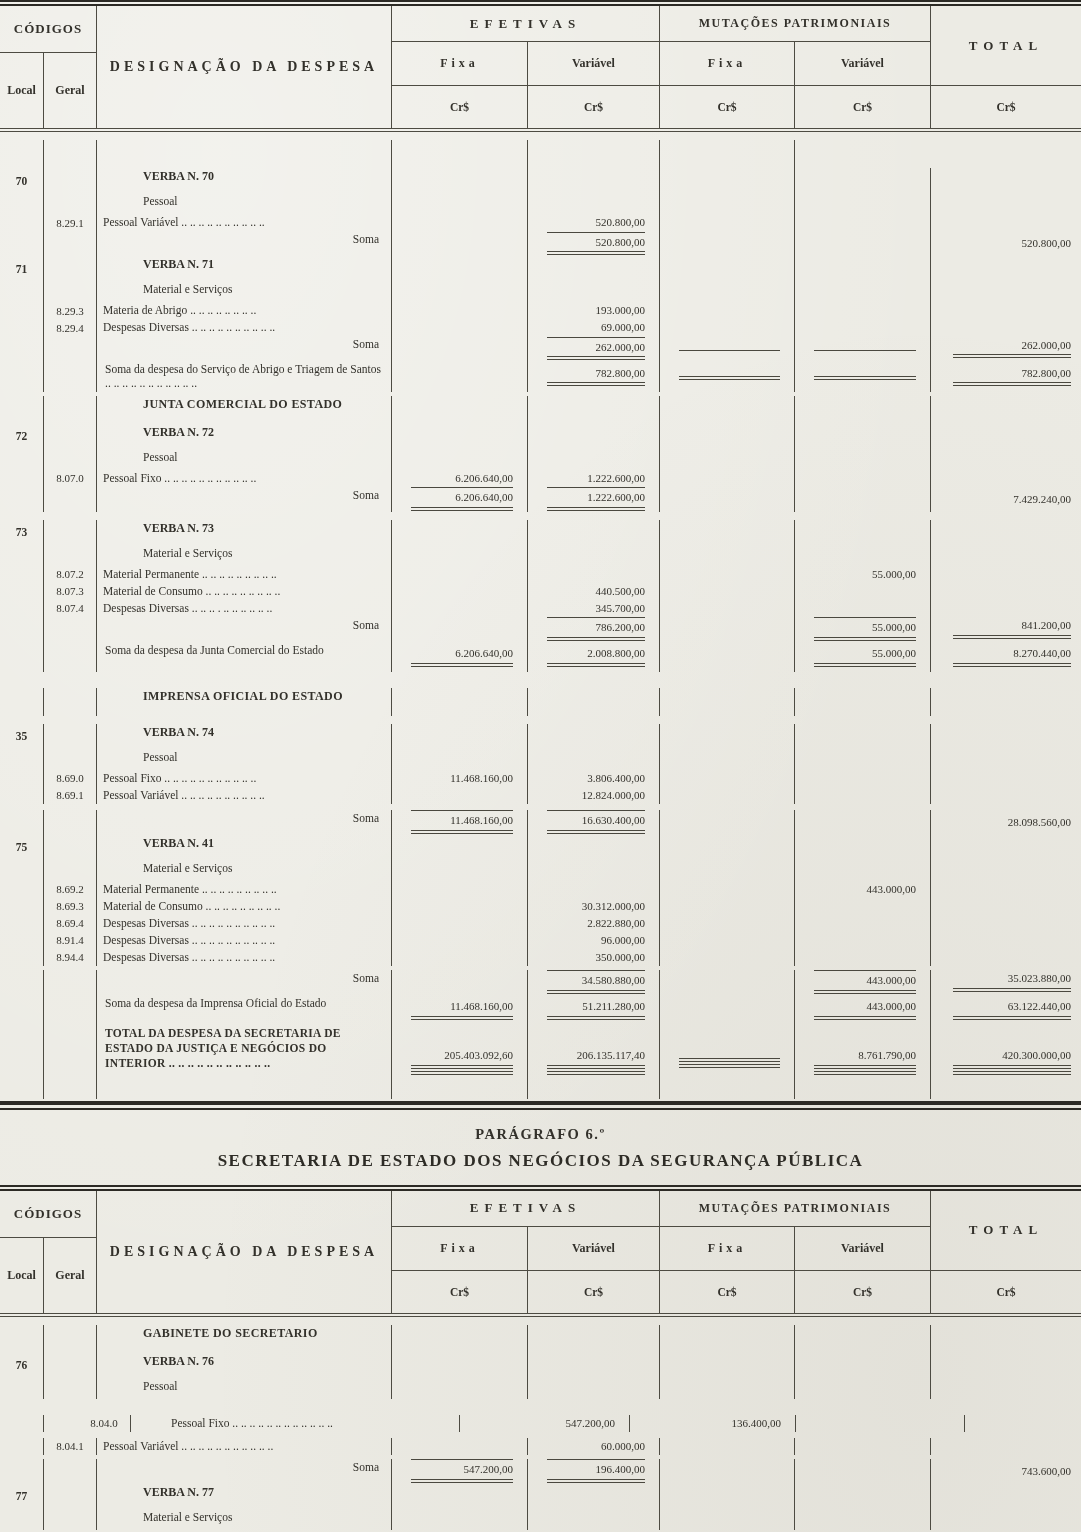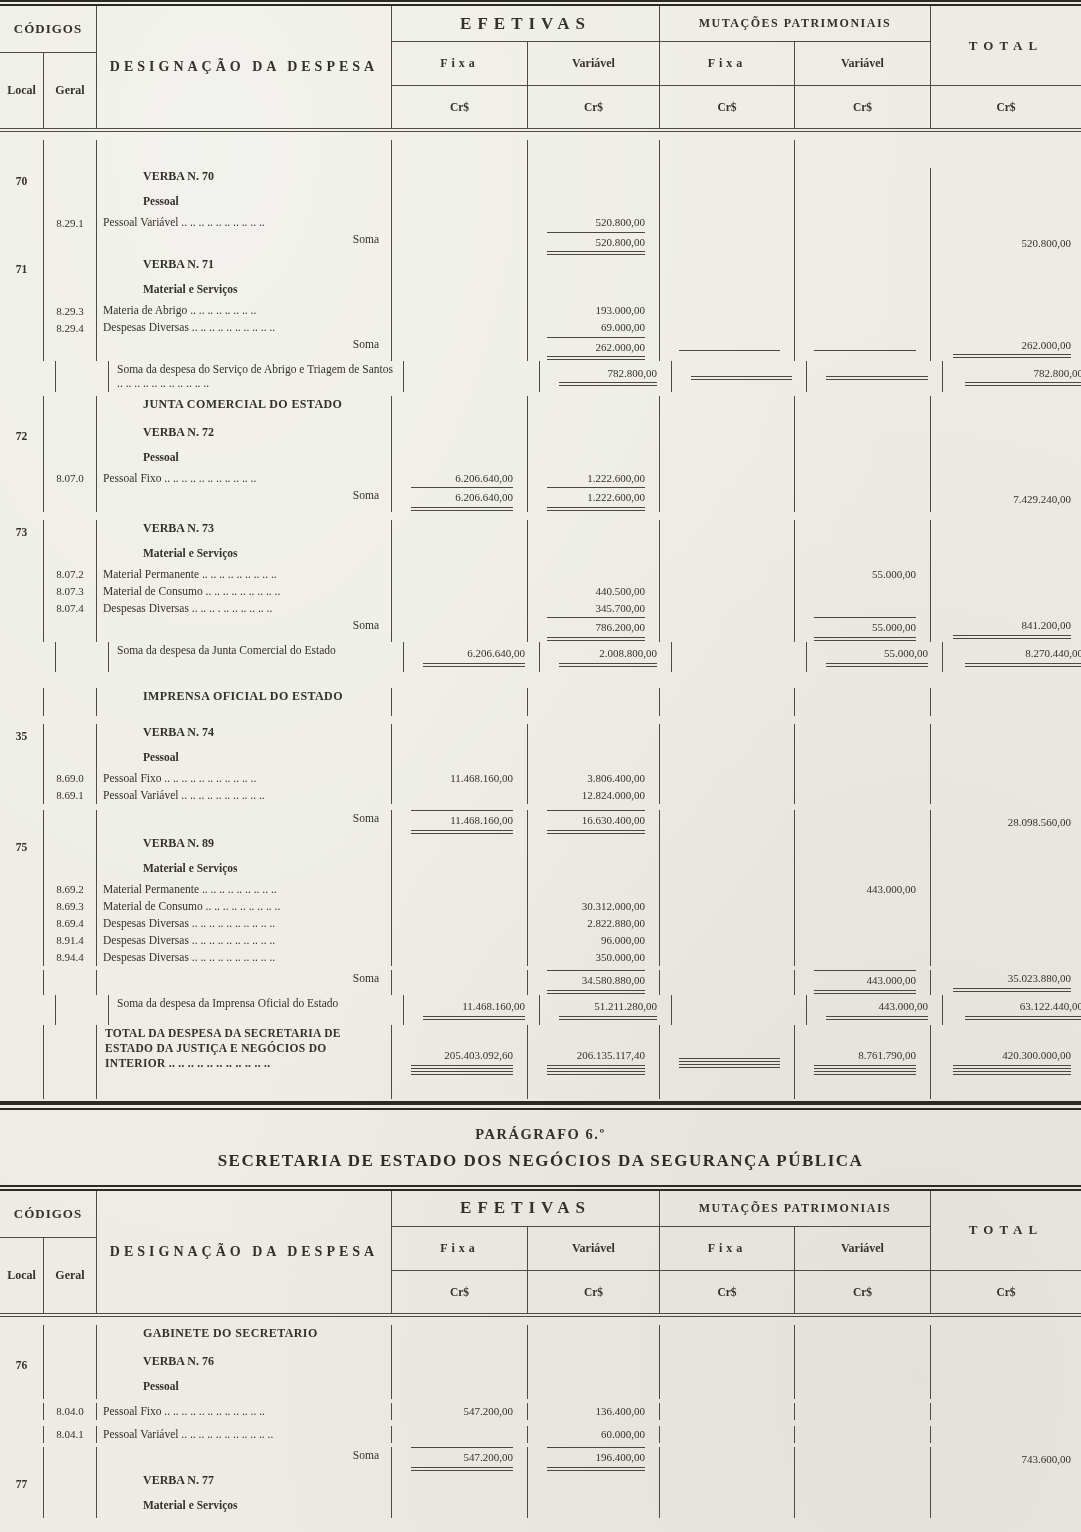--- a/index.html
+++ b/index.html
@@ -32,21 +32,21 @@
     border-bottom:4px double var(--line);
     font-weight:bold;
   }
   .hcell{display:flex;align-items:center;justify-content:center;color:var(--ink);}
   .h-codigos{grid-column:1/3;grid-row:1/4;display:grid;grid-template-rows:46px 1fr;border-right:1.5px solid var(--line);}
   .h-codigos-label{display:flex;align-items:center;justify-content:center;font-size:13px;letter-spacing:1px;}
   .h-localgeral{display:grid;grid-template-columns:var(--c1) 1fr;border-top:1.5px solid var(--line);}
   .h-local{display:flex;align-items:center;justify-content:center;font-size:12px;border-right:1.5px solid var(--line);}
   .h-geral{display:flex;align-items:center;justify-content:center;font-size:12px;}
   .h-designacao{grid-column:3;grid-row:1/4;font-size:14px;letter-spacing:4px;border-right:1.5px solid var(--line);}
-  .h-efetivas{grid-column:4/6;grid-row:1;font-size:17px;letter-spacing:6px;border-bottom:1.5px solid var(--line);border-right:1.5px solid var(--line);}
+  .h-efetivas{grid-column:4/6;grid-row:1;font-size:13px;letter-spacing:6px;border-bottom:1.5px solid var(--line);border-right:1.5px solid var(--line);}
   .h-mutacoes{grid-column:6/8;grid-row:1;font-size:12px;letter-spacing:1.5px;border-bottom:1.5px solid var(--line);border-right:1.5px solid var(--line);}
   .h-total{grid-column:8;grid-row:1/3;font-size:13px;letter-spacing:6px;border-bottom:1.5px solid var(--line);}
   .h-sub{font-size:12px;border-bottom:1.5px solid var(--line);}
   .h-sub.fx{letter-spacing:4px;}
   .h-rb{border-right:1.5px solid var(--line);}
   .h-cr{font-size:11.5px;font-weight:bold;}
   
   .tbody{padding-top:8px;}
   .trow{
     display:grid;
@@ -66,26 +66,26 @@
   .r-top{border-top:1.5px solid var(--ink-soft);margin-bottom:3px;}
   .r-single{border-top:1.5px solid var(--ink-soft);margin-top:3px;}
   .r-double{border-top:1.5px solid var(--ink-soft);border-bottom:1.5px solid var(--ink-soft);height:4px;margin-top:3px;}
   .r-double + .r-double{margin-top:2px;}
   
   .t-section{min-height:28px;}
   .t-section .c-desc{font-weight:bold;padding-left:46px;font-size:12px;letter-spacing:.4px;}
   .t-verba{min-height:25px;}
   .t-verba .c-desc{font-weight:bold;padding-left:46px;font-size:12px;}
   .t-sublabel{min-height:21px;}
-  .t-sublabel .c-desc{font-weight:bold;padding-left:46px;font-size:11.5px;}
+  .t-sublabel .c-desc{font-weight:normal;padding-left:46px;font-size:11.5px;}
   .t-item{min-height:17px;}
   .t-item .c-desc{padding-left:6px;white-space:nowrap;overflow:hidden;}
   .t-soma{min-height:25px;}
   .t-soma .c-desc{text-align:right;padding-right:12px;}
-  .t-sumline{min-height:30px;padding-left:12px;}
+  .t-sumline{min-height:30px;}
   .t-sumline .c-desc{padding-left:8px;}
   .t-grandtotal{min-height:74px;}
   .t-grandtotal .c-desc{font-weight:bold;padding-left:8px;font-size:11.5px;line-height:1.3;letter-spacing:.3px;}
   
   .heavy-divider{height:9px;border-top:4px solid #2c2a25;border-bottom:2px solid #2c2a25;margin-top:2px;}
   .paragraph-heading{
     text-align:center;font-size:14.5px;font-weight:bold;letter-spacing:1.5px;
     margin:16px 0 8px 0;color:var(--ink);
   }
   .section-title{
@@ -725,21 +725,21 @@
           <div class="cell c-mv">
             <span class="val"></span>
           </div>
           <div class="cell c-tt">
             <span class="val">28.098.560,00</span>
           </div>
         </div>
         <div class="trow t-verba">
           <div class="cell c-local">75</div>
           <div class="cell c-geral"></div>
-          <div class="cell c-desc">VERBA N. 89</div>
+          <div class="cell c-desc">VERBA N. 41</div>
           <div class="cell c-ef">
             <span class="val"></span>
           </div>
           <div class="cell c-ev">
             <span class="val"></span>
           </div>
           <div class="cell c-mf">
             <span class="val"></span>
           </div>
           <div class="cell c-mv">
@@ -1033,21 +1033,21 @@
           <div class="cell c-mf">
             <span class="val"></span>
           </div>
           <div class="cell c-mv">
             <span class="val"></span>
           </div>
           <div class="cell c-tt">
             <span class="val"></span>
           </div>
         </div>
-        <div class="trow t-item" style="margin-top: 4px;">
+        <div class="trow t-item" style="margin-top: 16px; gap: 34px;">
           <div class="cell c-local"></div>
           <div class="cell c-geral">8.04.0</div>
           <div class="cell c-desc">Pessoal Fixo .. .. .. .. .. .. .. .. .. .. .. ..</div>
           <div class="cell c-ef">
             <span class="val">547.200,00</span>
           </div>
           <div class="cell c-ev">
             <span class="val">136.400,00</span>
           </div>
           <div class="cell c-mf">

